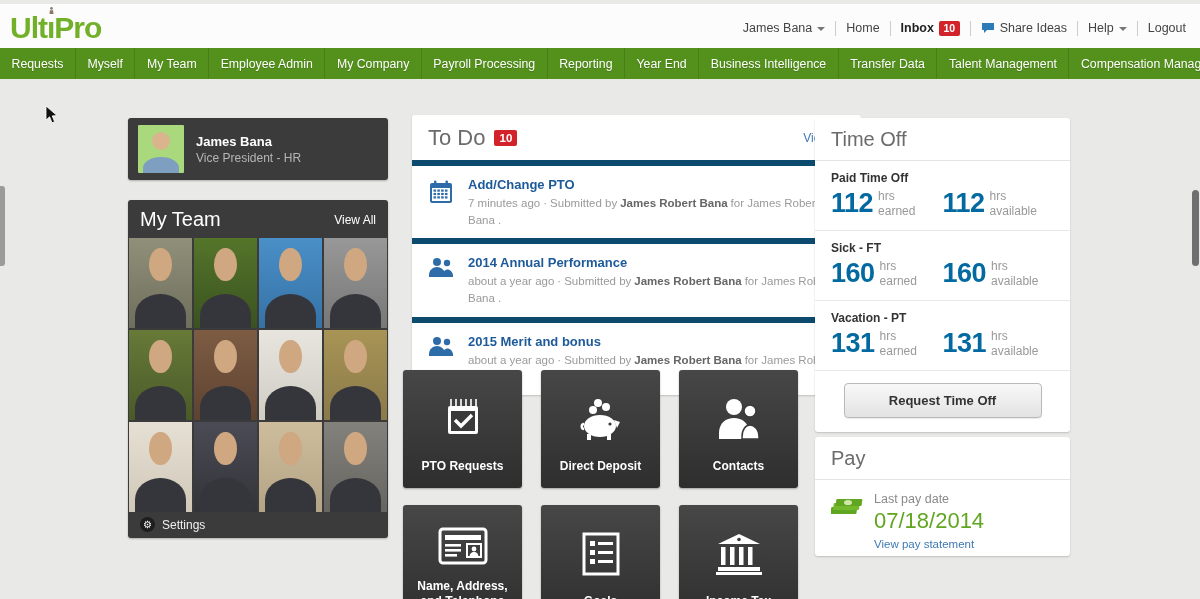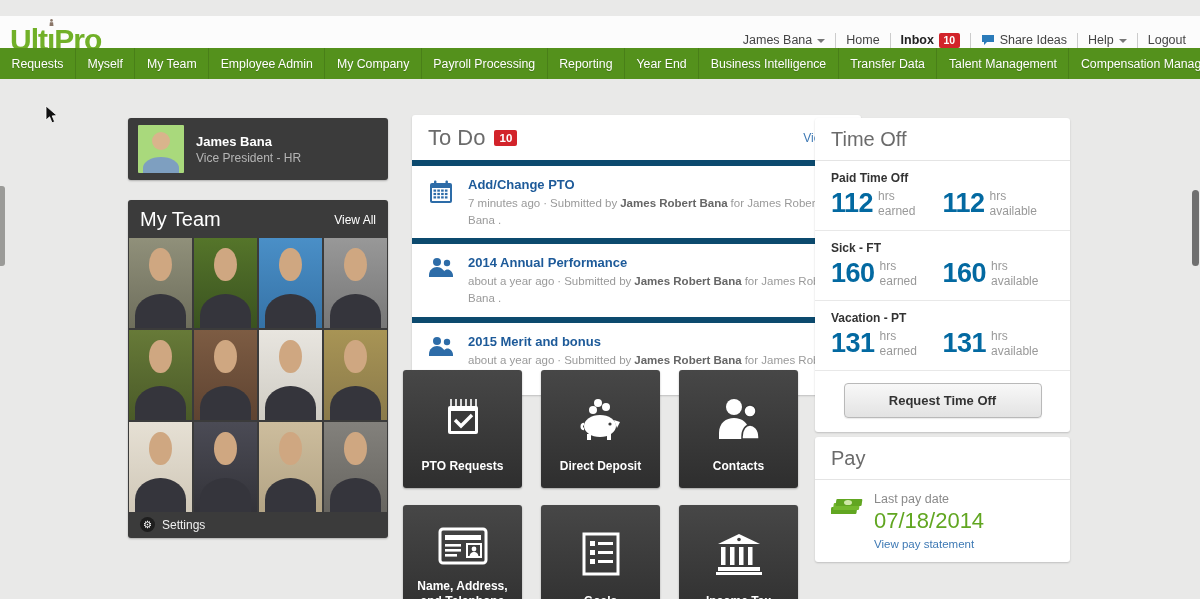--- a/index.html
+++ b/index.html
@@ -1,21 +1,21 @@
 <!DOCTYPE html>
 <html><head>
 <meta charset="utf-8">
 <style>
   * { margin:0; padding:0; box-sizing:border-box; }
   html,body { width:1200px; height:599px; }
   body { font-family:"Liberation Sans", sans-serif; background:#e9e9e8; }
   .page { position:relative; width:1200px; height:599px; overflow:hidden; background:#e9e9e8; }
 
   
-  .topbar { position:absolute; top:16px; left:0; width:1200px; height:48px; background:#fcfcfc; display:flex; align-items:center; justify-content:space-between; padding:0 14px 0 10px; }
+  .topbar { position:absolute; top:4px; left:0; width:1200px; height:48px; background:#fcfcfc; display:flex; align-items:center; justify-content:space-between; padding:0 14px 0 10px; }
   .logo { font-size:30px; font-weight:700; color:#71b028; letter-spacing:-1px; display:flex; align-items:flex-end; line-height:1; }
   .logo .i-wrap { position:relative; display:inline-block; }
   .logo .i-person { position:absolute; top:-6px; left:1px; width:7px; height:7px; }
   .topmenu { display:flex; align-items:center; font-size:12.5px; color:#444; gap:10px; }
   .topmenu .sep { width:1px; height:15px; background:#ccc; }
   .tm-item { display:flex; align-items:center; gap:5px; cursor:pointer; white-space:nowrap; }
   .caret { width:0; height:0; border-left:4px solid transparent; border-right:4px solid transparent; border-top:4px solid #777; margin-top:2px; }
   .inbox-label { font-weight:700; color:#222; }
   .badge { background:#d2232a; color:#fff; font-size:10.5px; font-weight:700; padding:1.5px 4.5px; border-radius:2px; }
 
@@ -81,21 +81,21 @@
   .tor-label { font-size:12px; font-weight:700; color:#333; margin-bottom:3px; }
   .tor-nums { display:flex; }
   .num-group { display:flex; align-items:center; width:50%; }
   .num { font-size:27px; color:#0369a1; letter-spacing:-0.5px;font-weight:bold; }
   .unit { margin-left:5px; font-size:12px; color:#999; line-height:1.2; }
   .tor-btn-wrap { padding:12px 0 14px; text-align:center; }
   .request-btn { width:198px; padding:9px 0; background:linear-gradient(180deg,#f8f8f8,#e3e3e3); border:1px solid #b9b9b9; border-radius:4px; font-size:13px; font-weight:700; color:#333; cursor:pointer; box-shadow:0 1px 1px rgba(0,0,0,0.08); font-family:"Liberation Sans", sans-serif; }
 
   
   .pay-card { position:absolute; left:815px; top:437px; width:255px; }
-  .pay-body { display:flex; gap:11px; padding:12px 16px 12px; }
+  .pay-body { display:flex; gap:11px; padding:12px 16px 6px; }
   .pay-icon { flex:none; padding-top:3px; }
   .pay-label { color:#8a8a8a; font-size:12.5px; margin-bottom:2px; }
   .pay-date { color:#61a621; font-size:22px; margin-bottom:4px; }
   .pay-link { color:#3e79b4; font-size:11.5px; cursor:pointer; }
 
   
   .left-handle { position:absolute; left:0; top:186px; width:5px; height:80px; background:#9b9b98; border-radius:0 3px 3px 0; cursor:pointer; }
   .scrollbar-thumb { position:absolute; right:1px; top:190px; width:7px; height:76px; background:#6f6f6f; border-radius:4px; cursor:pointer; }
   .cursor { position:absolute; left:45px; top:105px; pointer-events:none; }
 </style>

